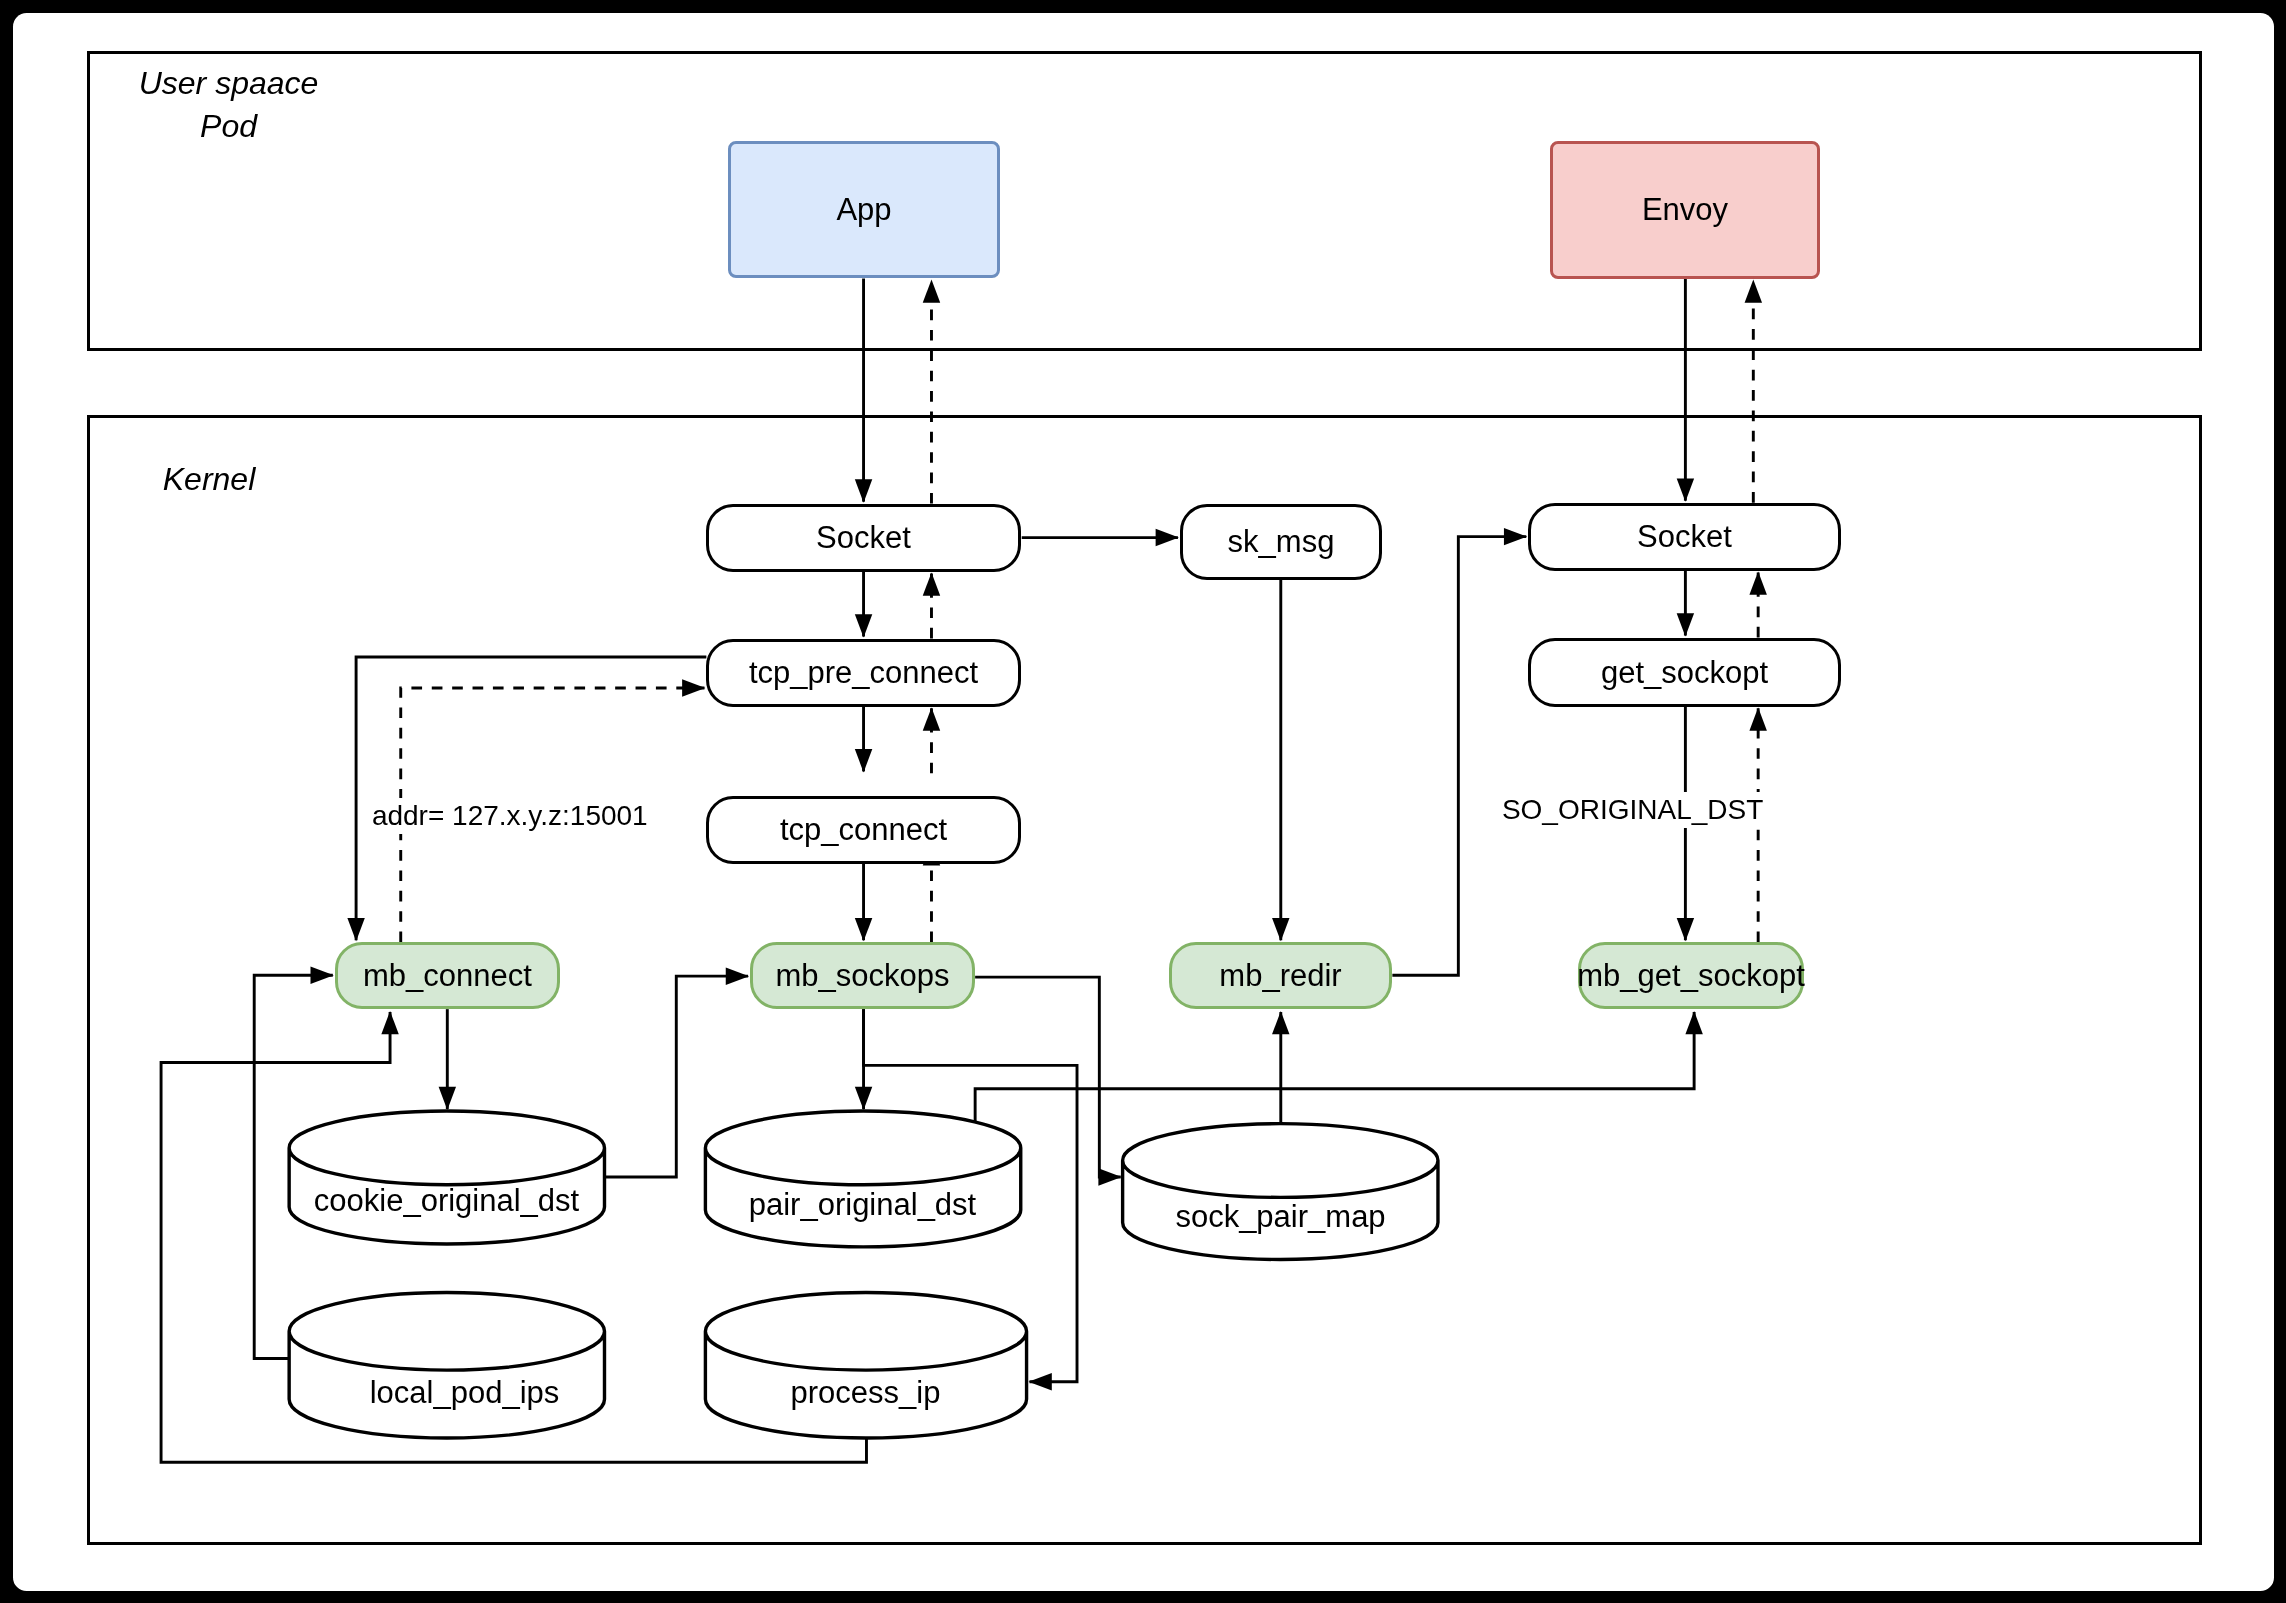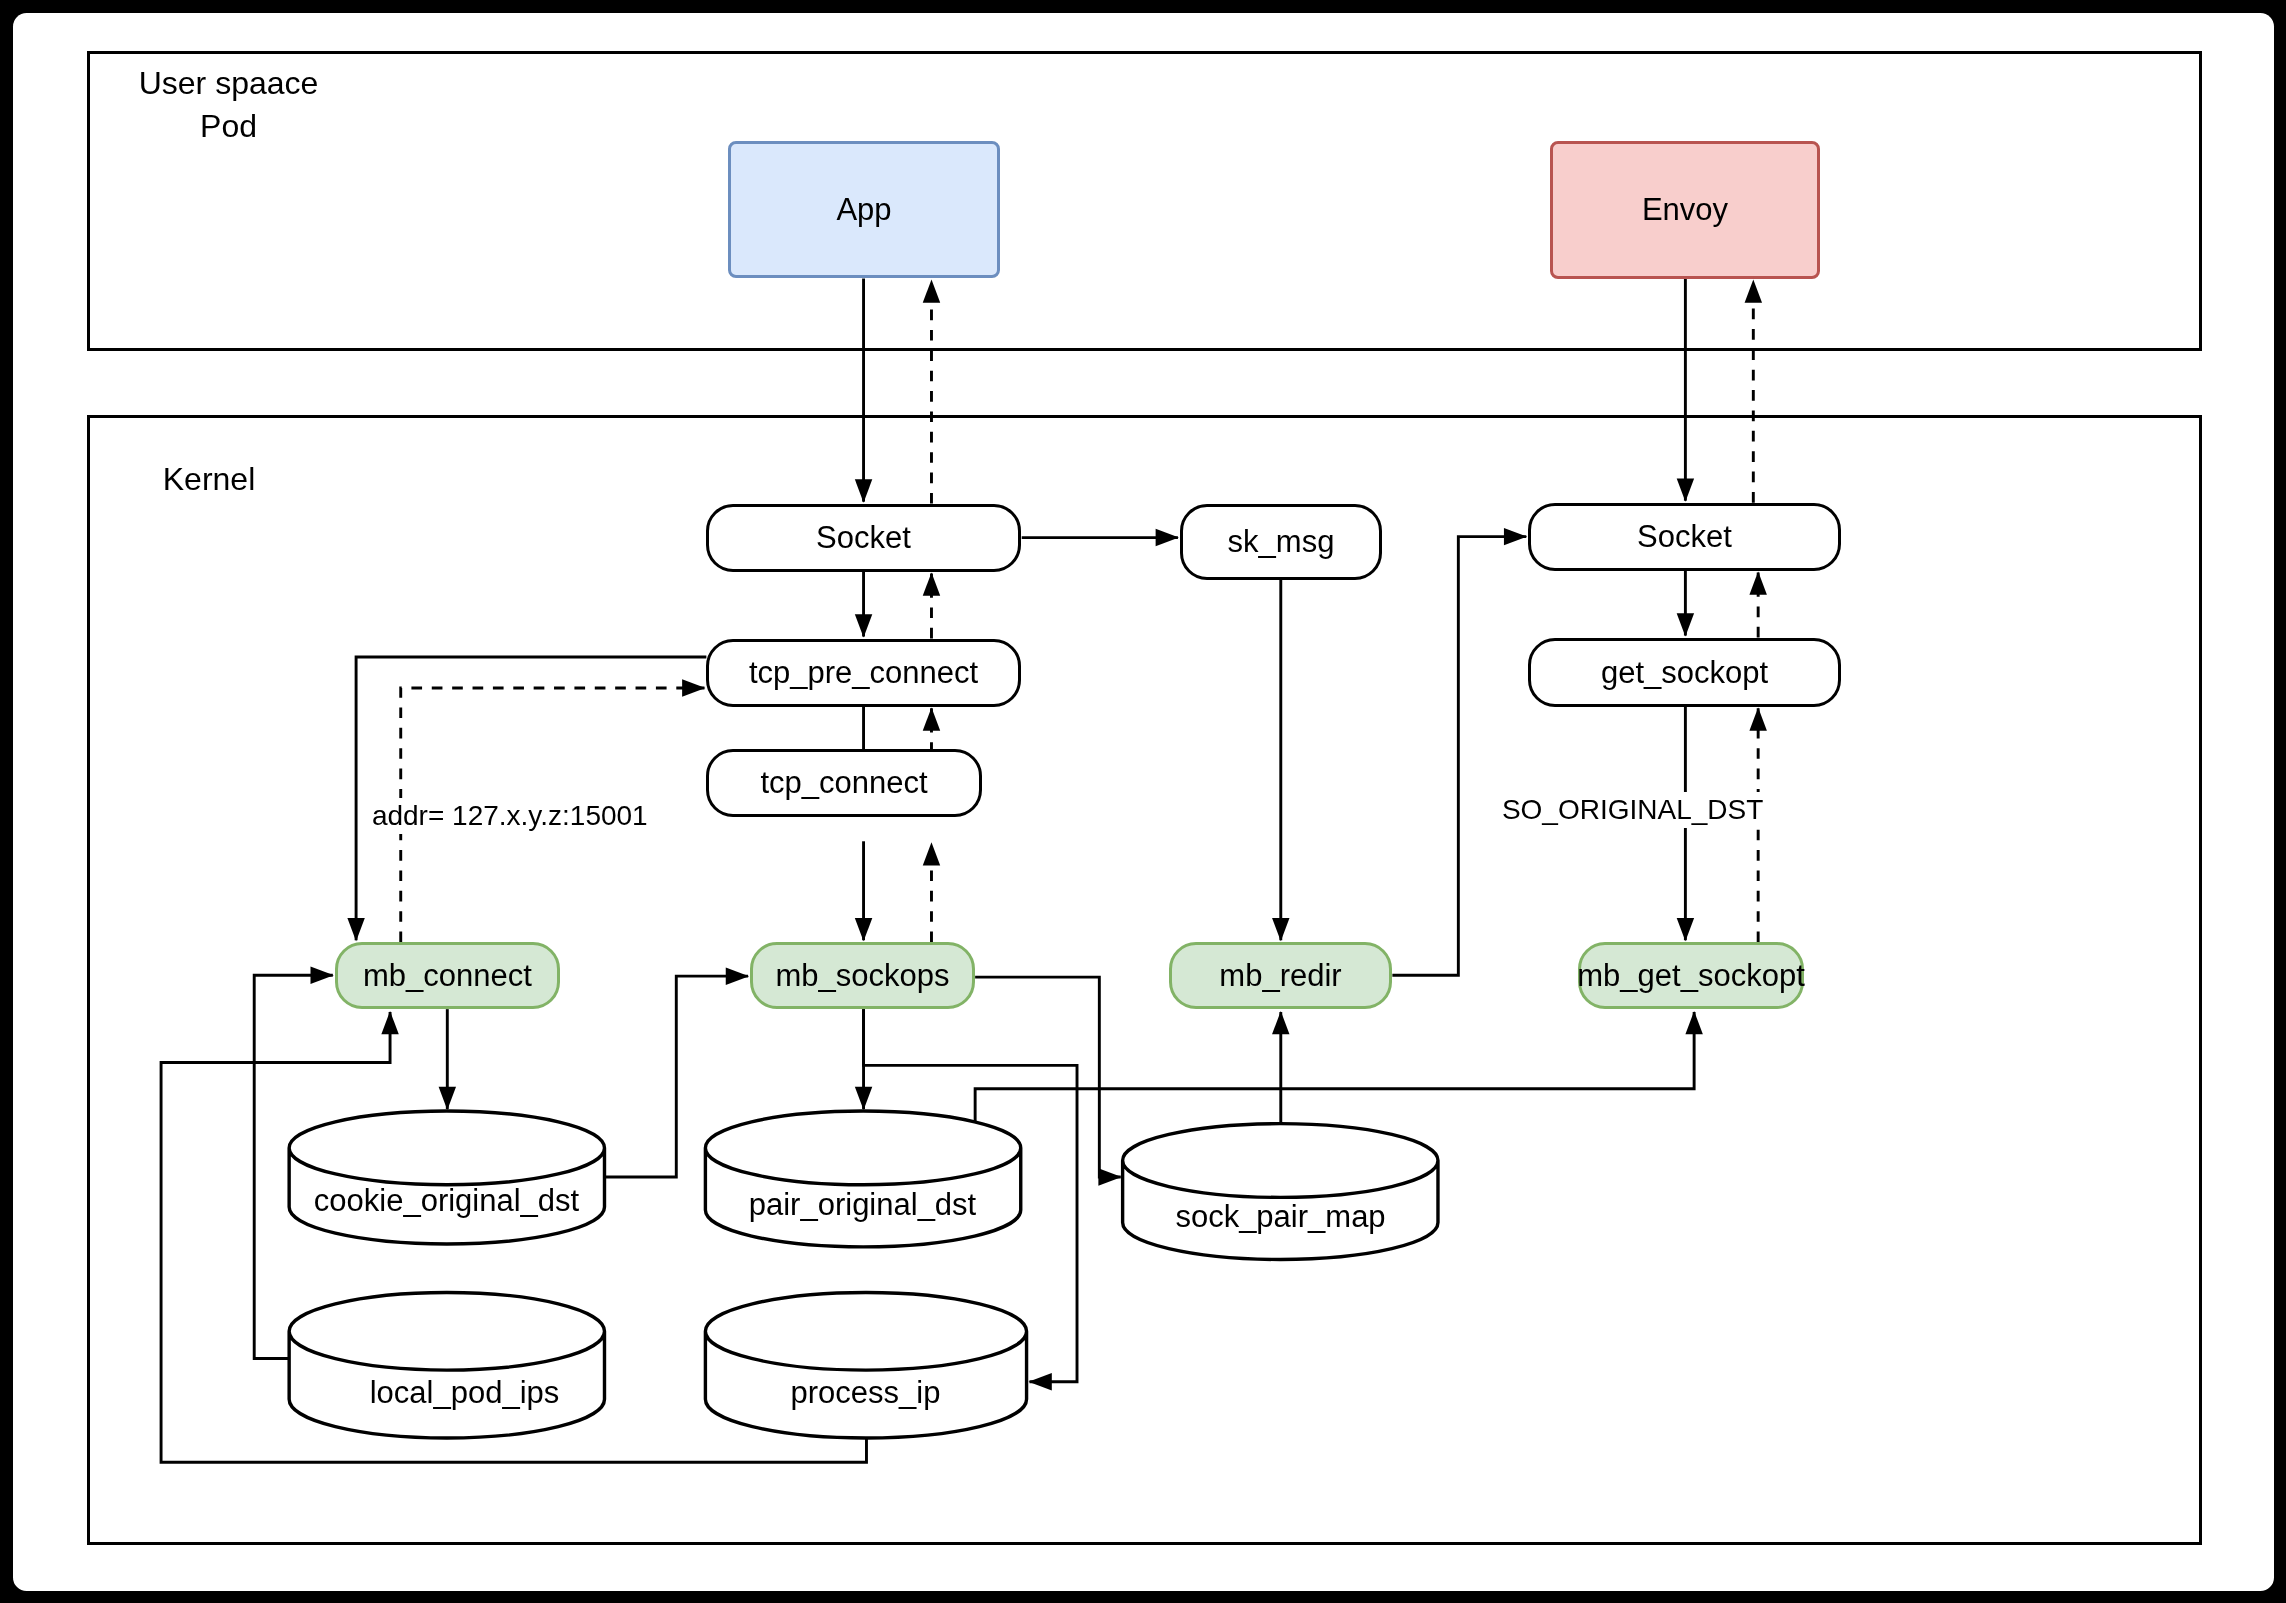--- a/index.html
+++ b/index.html
@@ -6,21 +6,21 @@
   body{
     width:2286px;height:1603px;position:relative;background:#000;
     font-family:"Liberation Sans","DejaVu Sans",sans-serif;overflow:hidden;
   }
   .paper{position:absolute;left:12.6px;top:12.6px;width:2261px;height:1578px;background:#fff;border-radius:13.6px;}
   svg.wires{position:absolute;left:0;top:0;z-index:1;}
   .edge{fill:none;stroke:#000;stroke-width:3;}
   .edge.dashed{stroke-dasharray:11 10;}
   .cyl{fill:#fff;stroke:#000;stroke-width:3.5;}
   .container-box{position:absolute;border:3.9px solid #000;background:transparent;z-index:2;box-sizing:border-box;}
-  .container-label{position:absolute;z-index:3;font-size:32px;color:#000;text-align:center;line-height:43px;}
+  .container-label{position:absolute;z-index:3;font-size:32px;color:#000;text-align:center;line-height:43px;font-style:italic;}
   .node{
     position:absolute;z-index:3;box-sizing:border-box;display:flex;align-items:center;justify-content:center;
     background:#fff;border:3.4px solid #000;border-radius:27px;font-size:31px;color:#000;
   }
   .node.square{border-radius:8px;border-width:3.9px;}
   .node.app{background:#dae8fc;border-color:#6c8ebf;}
   .node.envoy{background:#f8cecc;border-color:#b85450;}
   .node.ebpf{background:#d5e8d4;border-color:#82b366;}
   .cyl-label{position:absolute;z-index:3;font-size:31px;color:#000;display:flex;align-items:center;justify-content:center;}
   .edge-label{position:absolute;z-index:4;font-size:28px;color:#000;background:#fff;padding:1.9px 3.9px;white-space:nowrap;}
@@ -84,21 +84,21 @@
 <div class="container-label" style="left:136px;top:458px;width:146px;">Kernel</div>
 
 <div class="node square app" style="left:728px;top:141px;width:272px;height:137px;">App</div>
 <div class="node square envoy" style="left:1550px;top:141px;width:270px;height:138px;">Envoy</div>
 
 <div class="node" style="left:706px;top:504px;width:315px;height:68px;">Socket</div>
 <div class="node" style="left:1180px;top:504px;width:202px;height:76px;">sk_msg</div>
 <div class="node" style="left:1528px;top:503px;width:313px;height:68px;">Socket</div>
 <div class="node" style="left:706px;top:639px;width:315px;height:68px;">tcp_pre_connect</div>
 <div class="node" style="left:1528px;top:638px;width:313px;height:69px;">get_sockopt</div>
-<div class="node" style="left:706px;top:749px;width:276px;height:68px;">tcp_connect</div>
+<div class="node" style="left:706px;top:796px;width:315px;height:68px;">tcp_connect</div>
 
 <div class="node ebpf" style="left:335px;top:942px;width:225px;height:67px;">mb_connect</div>
 <div class="node ebpf" style="left:750px;top:942px;width:225px;height:67px;">mb_sockops</div>
 <div class="node ebpf" style="left:1169px;top:942px;width:223px;height:67px;">mb_redir</div>
 <div class="node ebpf" style="left:1578px;top:942px;width:226px;height:67px;">mb_get_sockopt</div>
 
 <div class="cyl-label" style="left:289px;top:1176px;width:315px;height:49px;">cookie_original_dst</div>
 <div class="cyl-label" style="left:705px;top:1180px;width:315px;height:49px;">pair_original_dst</div>
 <div class="cyl-label" style="left:1123px;top:1192px;width:315px;height:49px;">sock_pair_map</div>
 <div class="cyl-label" style="left:307px;top:1368px;width:315px;height:49px;">local_pod_ips</div>

